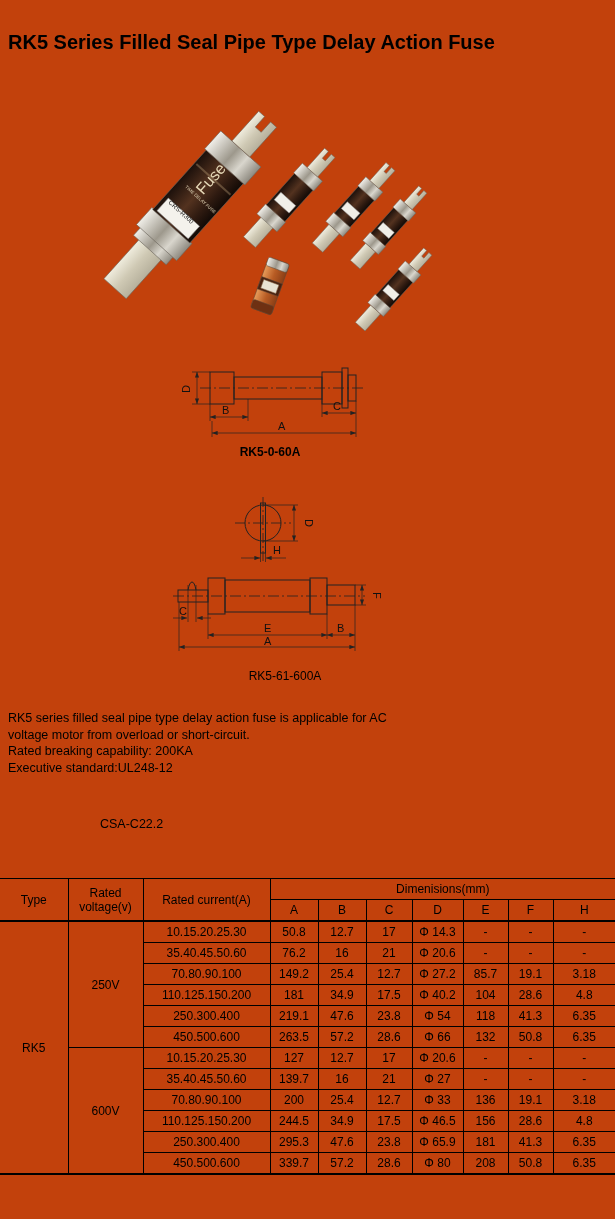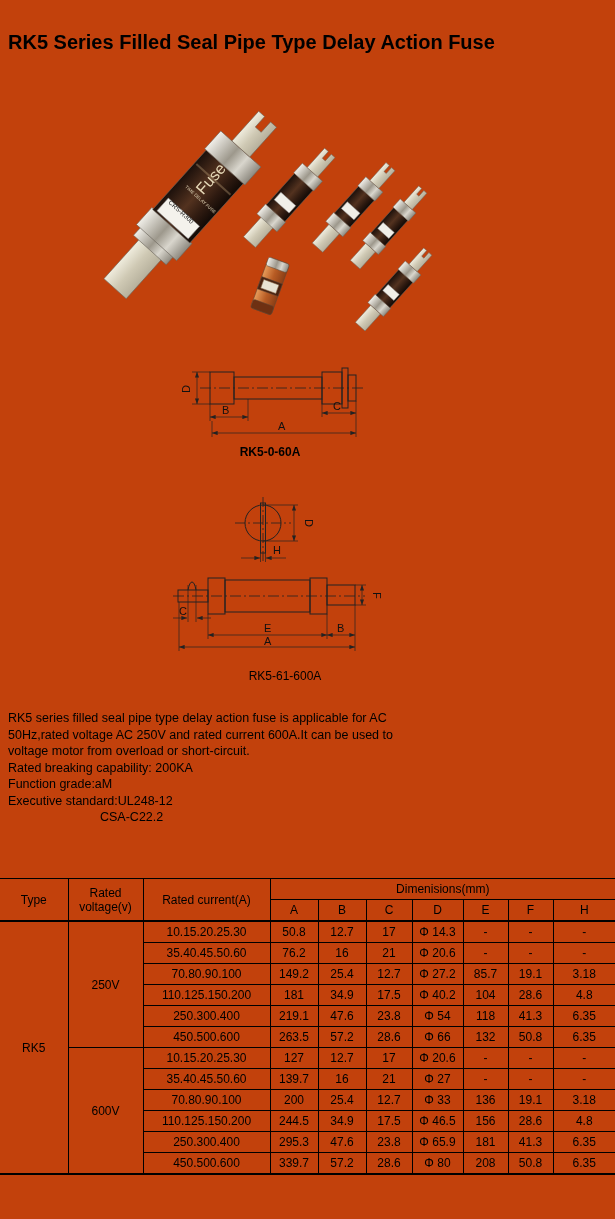--- a/index.html
+++ b/index.html
@@ -9,21 +9,21 @@
   .title { position:absolute; left:8px; top:31px; margin:0; font-size:20px; font-weight:bold; letter-spacing:0; white-space:nowrap; }
 
   .photo { position:absolute; left:95px; top:93px; }
 
   .drawing1 { position:absolute; left:170px; top:355px; }
   .caption1 { position:absolute; left:220px; top:445px; width:100px; text-align:center; font-size:12px;font-weight:bold; }
   .drawing2 { position:absolute; left:165px; top:495px; }
   .caption2 { position:absolute; left:235px; top:669px; width:100px; text-align:center; font-size:12px; }
 
   .description { position:absolute; left:8px; top:710px; font-size:12.5px; line-height:16.5px; }
-  .description .indent { padding-left:92px; }
+  .description .indent { padding-left:92px;margin-top:40px; }
 
   .section-heading { position:absolute; left:8px; top:849px; margin:0; font-size:14px; font-weight:normal; }
 
   table.data { position:absolute; left:0; top:878px; width:615px; border-collapse:collapse; table-layout:fixed; font-size:12px; border-bottom:2px solid #000; }
   .data th, .data td { border:1px solid #000; text-align:center; vertical-align:middle; font-weight:normal; padding:0; height:20px; white-space:nowrap; overflow:hidden; }
   .data .wrap { white-space:normal; }
   .data .bl0 { border-left:none; }
   .data .br0 { border-right:none; }
   .data thead th { border-bottom:2px solid #000; }
   .data thead tr:first-child th.grp { border-bottom:1px solid #000; }
@@ -219,24 +219,22 @@
       <text transform="translate(208,97) rotate(90)">F</text>
       <text x="99" y="137">E</text>
       <text x="172" y="137">B</text>
       <text x="99" y="150">A</text>
     </g>
   </svg>
   <div class="caption2">RK5-61-600A</div>
 
   <div class="description">
     <div>RK5 series filled seal pipe type delay action fuse is applicable for AC</div>
-    <div>50Hz,rated voltage AC 250V and rated current 600A.It can be used to</div>
     <div>voltage motor from overload or short-circuit.</div>
     <div>Rated breaking capability: 200KA</div>
-    <div>Function grade:aM</div>
     <div>Executive standard:UL248-12</div>
     <div class="indent">CSA-C22.2</div>
   </div>
 
 
   <table class="data">
     <colgroup>
       <col style="width:68px">
         <col style="width:75px">
         <col style="width:127px">

